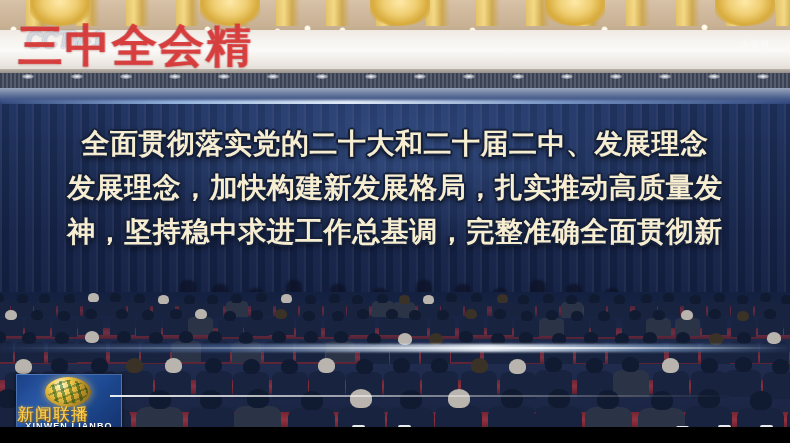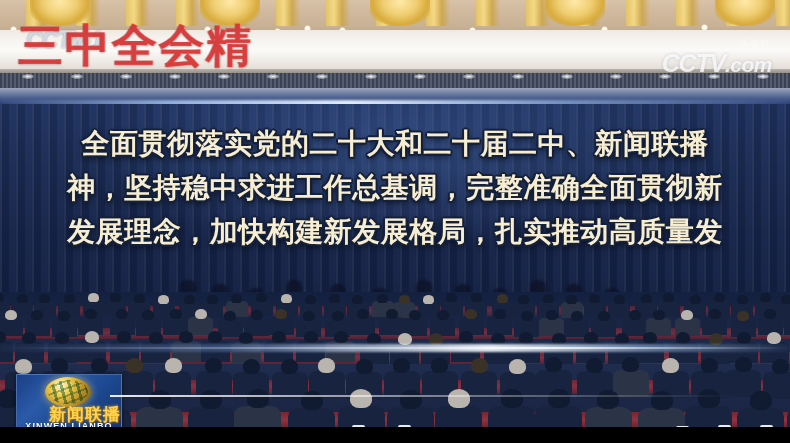--- a/index.html
+++ b/index.html
@@ -236,23 +236,23 @@
   .xwlb .globe:after{
     content:"";position:absolute;inset:3px;
     border-radius:50%;
     background:
       repeating-linear-gradient(75deg,rgba(40,120,70,.55) 0 3px,rgba(0,0,0,0) 3px 8px),
       repeating-linear-gradient(-20deg,rgba(30,90,60,.35) 0 2px,rgba(0,0,0,0) 2px 7px);
     mix-blend-mode:multiply;
   }
   .xwlb .cn{
     position:absolute;left:0;right:0;top:28px;
-    text-align:right;
+    text-align:left;
     font-family:"DejaVu Sans",sans-serif;
-    font-size:17px;font-weight:700;letter-spacing:1px;
+    font-size:17px;font-weight:400;letter-spacing:1px;
     color:#ffd34d;
     text-shadow:0 0 3px rgba(255,190,40,.9),1px 1px 0 #6a3b05;
     white-space:nowrap;
   }
   .xwlb .en{
     position:absolute;left:0;right:0;top:46px;
     text-align:center;
     font-family:"Liberation Sans",sans-serif;
     font-size:9px;font-weight:700;letter-spacing:1.1px;
     color:#ffffff;
@@ -656,29 +656,28 @@
     <div class="lightsweep-mid"></div>
     <div class="lightsweep-mid2"></div>
   </div>
 
   <div class="chbug">
     <div class="cctv1">CCTV-1</div>
   </div>
 
   <div class="cctvcom">
     <span class="cn">央视网</span>
-    <span class="en"><span>CCTV</span><span class="dom">.com</span></span>
   </div>
 
   <div class="redmark">三中全会精</div>
 
   <div class="subs">
-    <div class="line">全面贯彻落实党的二十大和二十届二中、新闻联播</div>
+    <div class="line">全面贯彻落实党的二十大和二十届二中、发展理念</div>
+    <div class="line">发展理念，加快构建新发展格局，扎实推动高质量发</div>
     <div class="line">神，坚持稳中求进工作总基调，完整准确全面贯彻新</div>
-    <div class="line">发展理念，加快构建新发展格局，扎实推动高质量发</div>
   </div>
 
   <div class="xwlb">
     <div class="globe"></div>
     <div class="cn">新闻联播</div>
     <div class="en">XINWEN LIANBO</div>
   </div>
 
   <div class="banner-top"></div>
 

